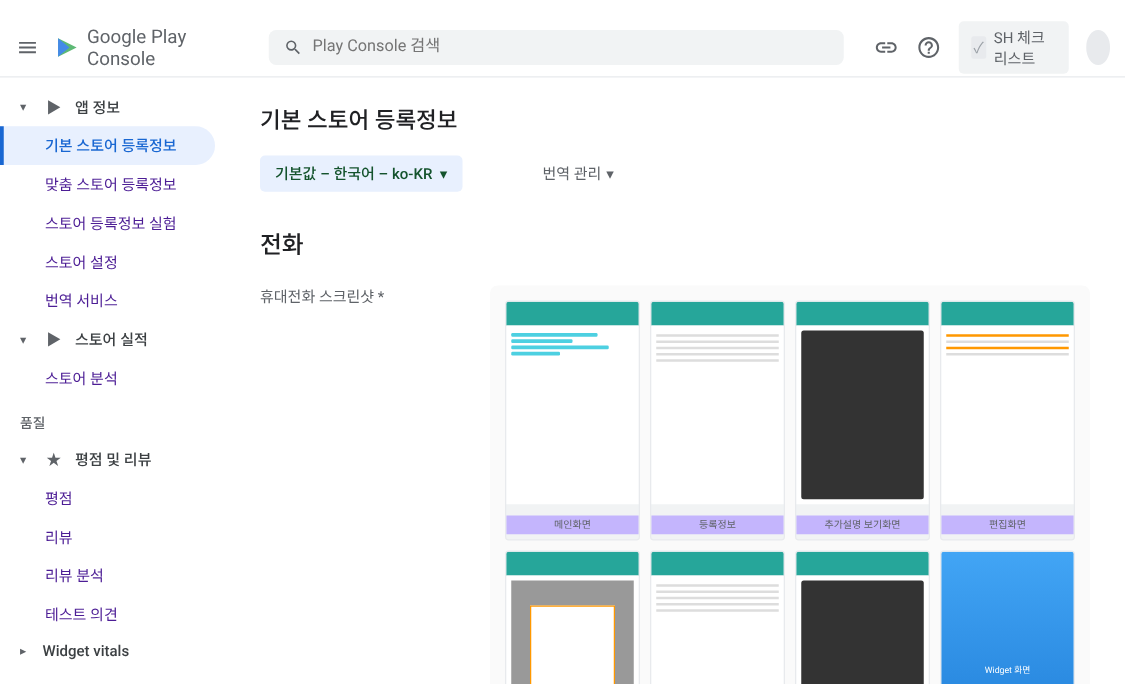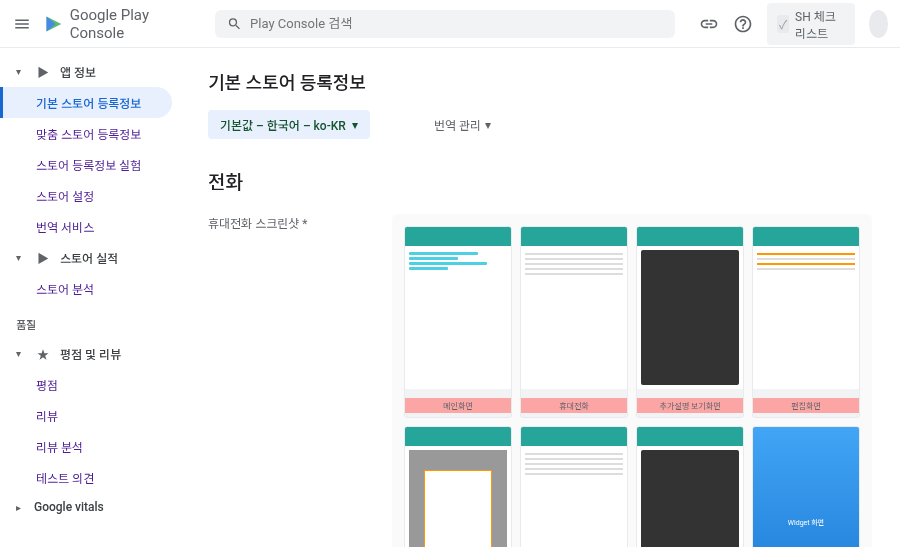--- a/index.html
+++ b/index.html
@@ -1,18 +1,18 @@
 <!DOCTYPE html>
 <html><head>
   <meta charset="utf-8">
   <style>
     * { margin: 0; padding: 0; box-sizing: border-box; font-family: 'Roboto', 'Noto Sans KR', sans-serif; }
     body { background: #fff; color: #202124; font-size: 13px; }
     
-    .header { height: 48px; display: flex; align-items: center; padding: 0 12px; border-bottom: 1px solid #e8eaed; gap: 12px; }
+    .header { height: 48px; display: flex; align-items: center; padding: 0 12px; border-bottom: 1px solid #e8eaed; gap: 12px; margin-top: 14px; }
     .menu-icon { width: 24px; height: 24px; display: flex; align-items: center; justify-content: center; cursor: pointer; color: #5f6368; }
     .logo-section { display: flex; align-items: center; gap: 6px; }
     .logo-icon { width: 24px; height: 24px; }
     .logo-text { font-size: 15px; color: #5f6368; font-weight: 400; }
     .search-box { flex: 0 0 auto; margin-left: 20px; background: #f1f3f4; border-radius: 6px; display: flex; align-items: center; padding: 6px 12px; width: 460px; }
     .search-box input { border: none; background: transparent; outline: none; font-size: 13px; color: #5f6368; width: 100%; margin-left: 8px; }
     .header-spacer { flex: 1; }
     .header-right { display: flex; align-items: center; gap: 14px; }
     .header-icon { color: #5f6368; cursor: pointer; display: flex; }
     .checklist-badge { display: flex; align-items: center; gap: 6px; background: #f1f3f4; padding: 4px 10px; border-radius: 4px; font-size: 12px; color: #5f6368; cursor: pointer; }
@@ -40,21 +40,21 @@
     .section-title { font-size: 19px; font-weight: 500; color: #202124; margin-bottom: 20px; }
     .screenshot-row { display: flex; gap: 24px; align-items: flex-start; }
     .field-label { flex: 0 0 160px; font-size: 12px; color: #5f6368; }
     .field-content { flex: 1; }
     
     .thumb-container { background: #fafafa; padding: 12px; border-radius: 6px; }
     .thumb-grid { display: grid; grid-template-columns: repeat(4, 1fr); gap: 8px; }
     .thumb { aspect-ratio: 9/16; background: #f1f3f4; border-radius: 3px; position: relative; overflow: hidden; border: 1px solid #e8eaed; }
     .thumb-header { height: 10%; background: #26a69a; }
     .thumb-body { height: 75%; background: #fff; padding: 4px; }
-    .thumb-caption { position: absolute; bottom: 4px; left: 0; right: 0; text-align: center; font-size: 8px; color: #5f6368; background: #fca5a5; padding: 2px; }
+    .thumb-caption { position: absolute; bottom: 4px; left: 0; right: 0; text-align: center; font-size: 8px; color: #5f6368; background: #c4b5fd; padding: 2px; }
     .thumb-bar { height: 3px; background: #4dd0e1; margin: 2px 0; border-radius: 1px; }
     .thumb-line { height: 2px; background: #ddd; margin: 3px 0; }
     .thumb-blue { background: linear-gradient(180deg, #42a5f5, #1976d2); }
     .thumb-widget-text { position: absolute; top: 50%; left: 50%; transform: translate(-50%,-50%); color: #fff; font-size: 7px; }
   </style>
 </head>
 <body>
 
 <div class="header">
   <div class="menu-icon">
@@ -142,21 +142,21 @@
         </div>
         <div class="nav-item child">
           <span>리뷰 분석</span>
         </div>
         <div class="nav-item child">
           <span>테스트 의견</span>
         </div>
       </div>
     <div class="nav-item header-item">
       <span class="nav-expand">▸</span>
-      <span>Google vitals</span>
+      <span>Widget vitals</span>
     </div>
 
   </div>
 
   <div class="main">
     <div class="page-title">기본 스토어 등록정보</div>
     <div class="lang-row">
       <div class="lang-chip">
         <span>기본값 – 한국어 – ko-KR</span>
         <span>▾</span>
@@ -186,21 +186,21 @@
               </div>
               <div class="thumb">
                 <div class="thumb-header"></div>
                 <div class="thumb-body">
                   <div class="thumb-line"></div>
                   <div class="thumb-line"></div>
                   <div class="thumb-line"></div>
                   <div class="thumb-line"></div>
                   <div class="thumb-line"></div>
                 </div>
-                <div class="thumb-caption">휴대전화</div>
+                <div class="thumb-caption">등록정보</div>
               </div>
               <div class="thumb">
                 <div class="thumb-header"></div>
                 <div class="thumb-body">
                   <div style="background:#333;height:100%;border-radius:2px"></div>
                 </div>
                 <div class="thumb-caption">추가설명 보기화면</div>
               </div>
               <div class="thumb">
                 <div class="thumb-header"></div>

